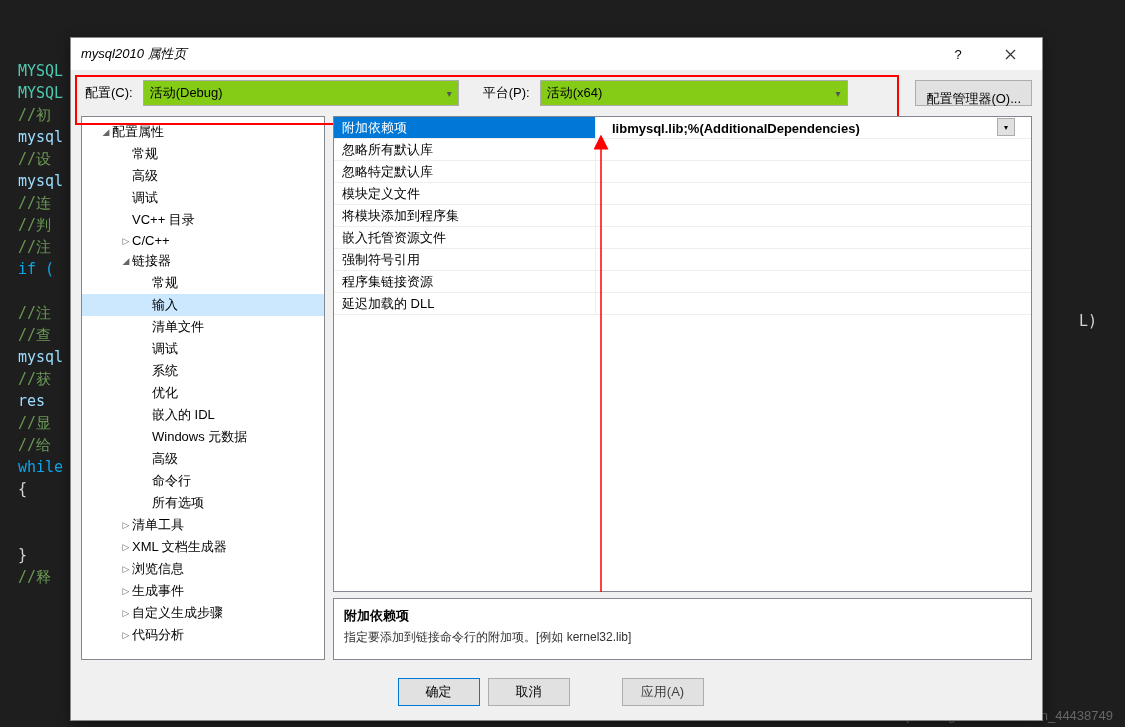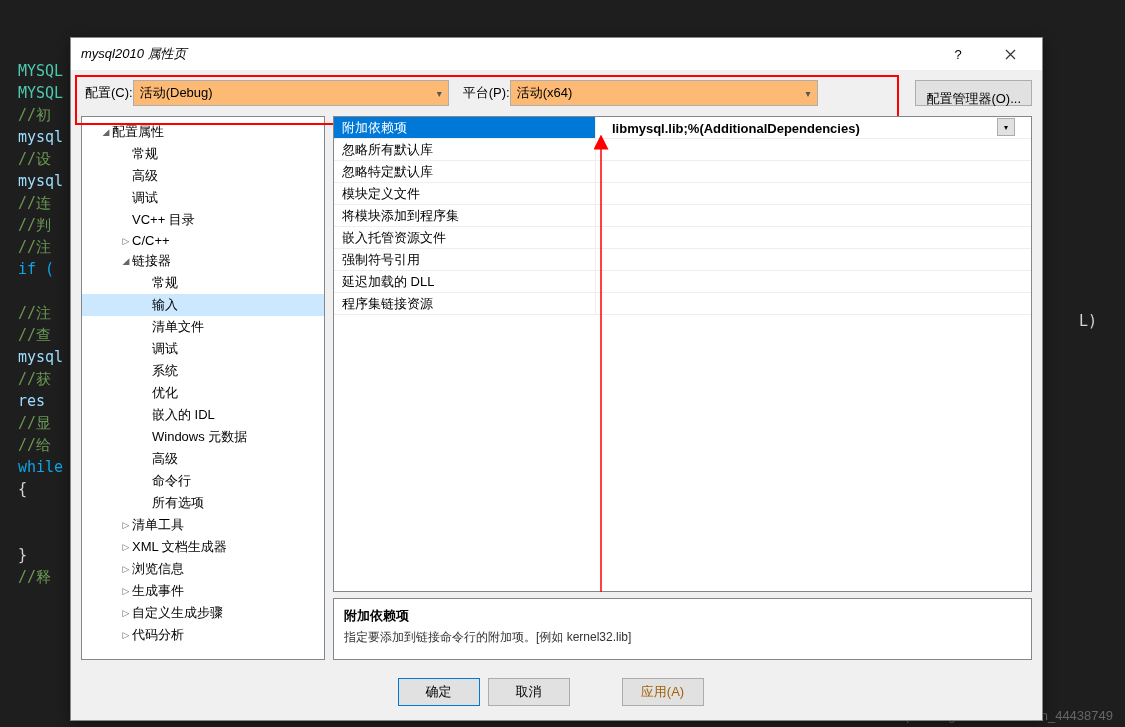--- a/index.html
+++ b/index.html
@@ -55,33 +55,34 @@
       align-items: center;
       padding: 0 10px;
       gap: 8px;
     }
     .titlebar .title { flex: 1; font-size: 13px; font-style: italic; }
     .winbtn { width: 44px; height: 32px; display:flex; align-items:center; justify-content:center; }
     .config-row {
       display: flex;
       align-items: center;
       padding: 10px 10px 10px 14px;
+      gap: 10px;
       position: relative;
     }
     .red-box {
       position: absolute;
       left: 4px; top: 5px;
       width: 824px;
       height: 50px;
       border: 2px solid #ff0000;
       pointer-events: none;
     }
     .config-row label { font-size: 13px; }
     .config-row select, .config-row .dropdown {
-      background: #fdba74;
+      background: #84cc16;
       border: 1px solid #adadad;
       height: 26px;
       padding: 0 6px;
       font-size: 13px;
       display:flex;align-items:center;justify-content:space-between;
     }
     .dropdown .chev { font-size:10px; color:#555; }
     .cfgmgr-btn {
       height: 26px;
       padding: 9px 10px;
@@ -147,21 +148,21 @@
     .footer {
       display:flex; justify-content:center; gap:8px;
       padding: 8px 12px 14px 0;
     }
     .footer button {
       width: 82px; height: 28px;
       background:#e1e1e1; border:1px solid #adadad;
       font-size:13px;
     }
     .footer button.primary { border:1px solid #0078d7; }
-    .footer button:disabled { color:#a16207;margin-left:44px; }
+    .footer button:disabled { color:#404040;margin-left:44px; }
     .arrow-svg { position:absolute; left:340px; top:94px; width:380px; height:500px; pointer-events:none; }
   </style>
 </head>
 <body>
 
 <div class="code-bg" id="codebg"><span class="sym">MYSQL</span>
 <span class="sym">MYSQL</span>
 <span class="cmt">//初</span>
 <span class="id">mysql</span>
 <span class="cmt">//设</span>
@@ -341,25 +342,25 @@
   </div>
           <div class="prop-row">
     <div class="pname">嵌入托管资源文件</div>
     <div class="pval"></div>
   </div>
           <div class="prop-row">
     <div class="pname">强制符号引用</div>
     <div class="pval"></div>
   </div>
           <div class="prop-row">
+    <div class="pname">程序集链接资源</div>
+    <div class="pval"></div>
+  </div>
+          <div class="prop-row">
     <div class="pname">延迟加载的 DLL</div>
-    <div class="pval"></div>
-  </div>
-          <div class="prop-row">
-    <div class="pname">程序集链接资源</div>
     <div class="pval"></div>
   </div>
         </div>
       <div class="desc-box">
         <div class="dtitle">附加依赖项</div>
         <div class="dtext">指定要添加到链接命令行的附加项。[例如 kernel32.lib]</div>
       </div>
     </div>
   </div>
 

